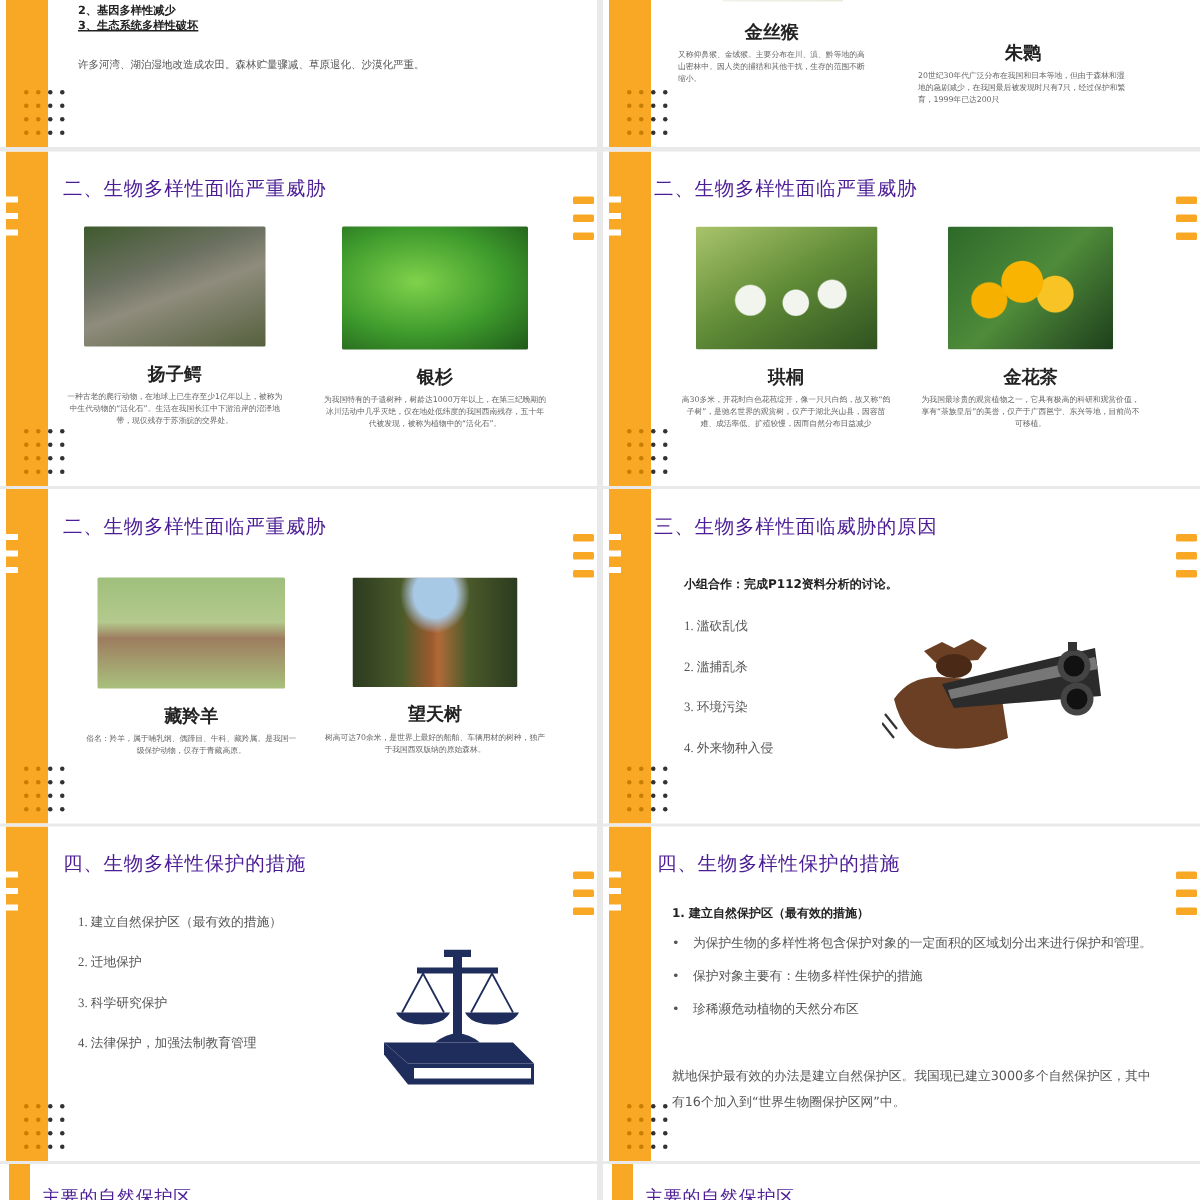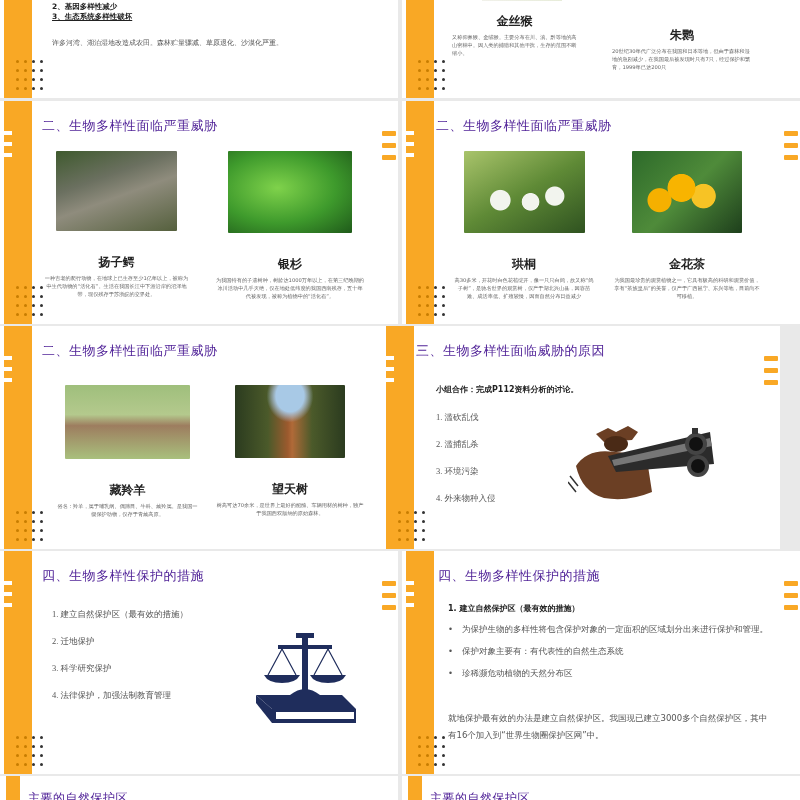--- a/index.html
+++ b/index.html
@@ -25,21 +25,21 @@
   .right-bars { position: absolute; right: 2px; top: 30px; }
   .right-bars span { display: block; width: 14px; height: 5px; background: #f9a825; margin-bottom: 7px; border-radius: 1px; }
 
   .title {
     position: absolute; left: 42px; top: 16px; font-size: 13px; font-weight: normal; color: #4c1d95;
     white-space: nowrap; letter-spacing: 0.5px;
   }
 
   .card { position: absolute; text-align: center; }
   .card .img { margin: 0 auto; border-radius: 1px; }
-  .card .name { font-size: 12px; font-weight: bold; color: #222; margin-top: 23px; }
+  .card .name { font-size: 12px; font-weight: bold; color: #222; margin-top: 10px; }
   .card .desc { font-size: 5.2px; color: #666; line-height: 8px; margin-top: 3px; text-align: center; }
 
   .list { position: absolute; font-size: 8.5px; color: #555; font-family: Liberation Serif, serif; }
   .list .item { margin-bottom: 15px; white-space: nowrap; }
   .bold { font-weight: bold; color: #222; }
 
   .para { font-size: 8.5px; color: #555; line-height: 17px; }
   .bullet { font-size: 8.5px; color: #555; line-height: 16px; padding-left: 20px; position: relative; margin-bottom: 6px; }
   .bullet::before { content: "•"; position: absolute; left: 6px; }
 
@@ -242,21 +242,21 @@
         <i class="o"></i>
         <i class="k"></i>
         <i class="k"></i>
       <i class="o"></i>
         <i class="o"></i>
         <i class="k"></i>
         <i class="k"></i>
     </div>
   </div>
 
-  <div class="slide" style="left:382px; top:326px;">
+  <div class="slide" style="left:402px; top:326px;">
     <div class="bar"></div>
     <div class="bar-notches">
         <span></span>
         <span></span>
         <span></span>
       </div>
     <div class="right-bars">
         <span></span>
         <span></span>
         <span></span>
@@ -364,21 +364,21 @@
       </div>
     <div class="right-bars">
         <span></span>
         <span></span>
         <span></span>
       </div>
     <div class="title" style="left:36px;">四、生物多样性保护的措施</div>
     <div class="bold" style="position:absolute; left:46px; top:52px; font-size:8px;">1. 建立自然保护区（最有效的措施）</div>
     <div style="position:absolute; left:40px; top:70px; width:336px;">
       <div class="bullet">为保护生物的多样性将包含保护对象的一定面积的区域划分出来进行保护和管理。</div>
-      <div class="bullet">保护对象主要有：有代表性的自然生态系统</div>
+      <div class="bullet">保护对象主要有：生物多样性保护的措施</div>
       <div class="bullet">珍稀濒危动植物的天然分布区</div>
     </div>
     <div class="para" style="position:absolute; left:46px; top:159px; width:325px;">就地保护最有效的办法是建立自然保护区。我国现已建立3000多个自然保护区，其中有16个加入到“世界生物圈保护区网”中。</div>
     <div class="dots">
       <i class="o"></i>
         <i class="o"></i>
         <i class="k"></i>
         <i class="k"></i>
       <i class="o"></i>
         <i class="o"></i>

